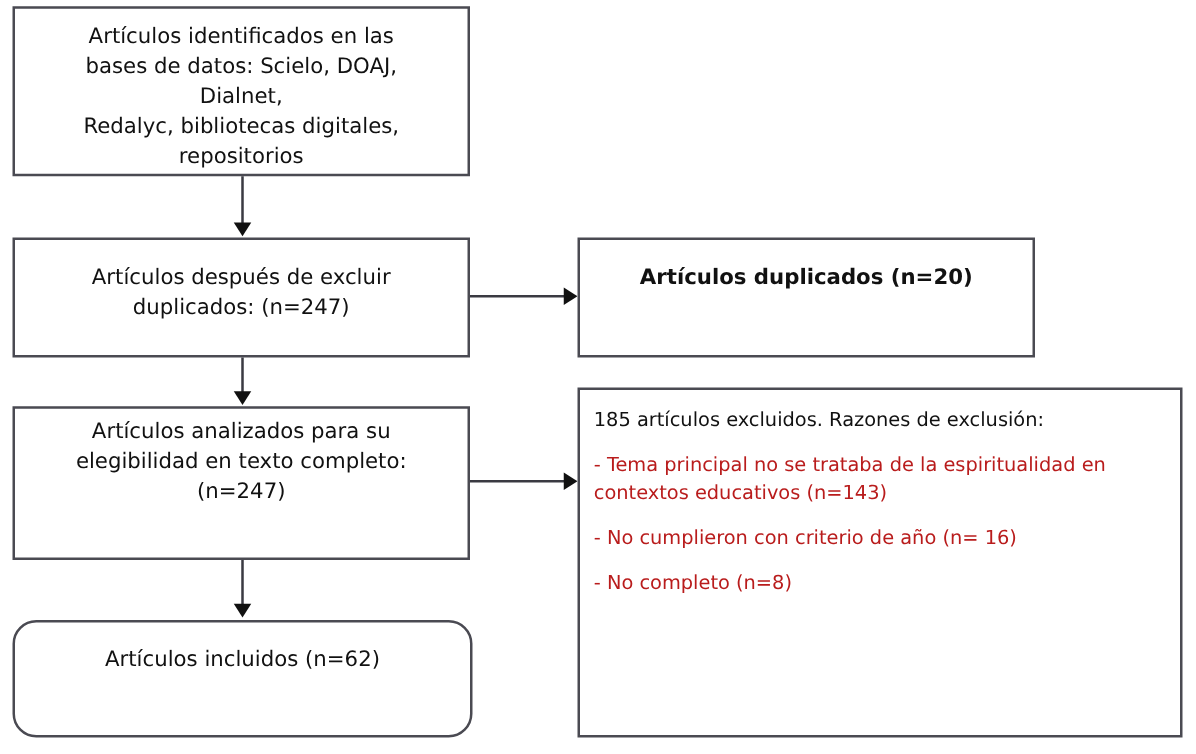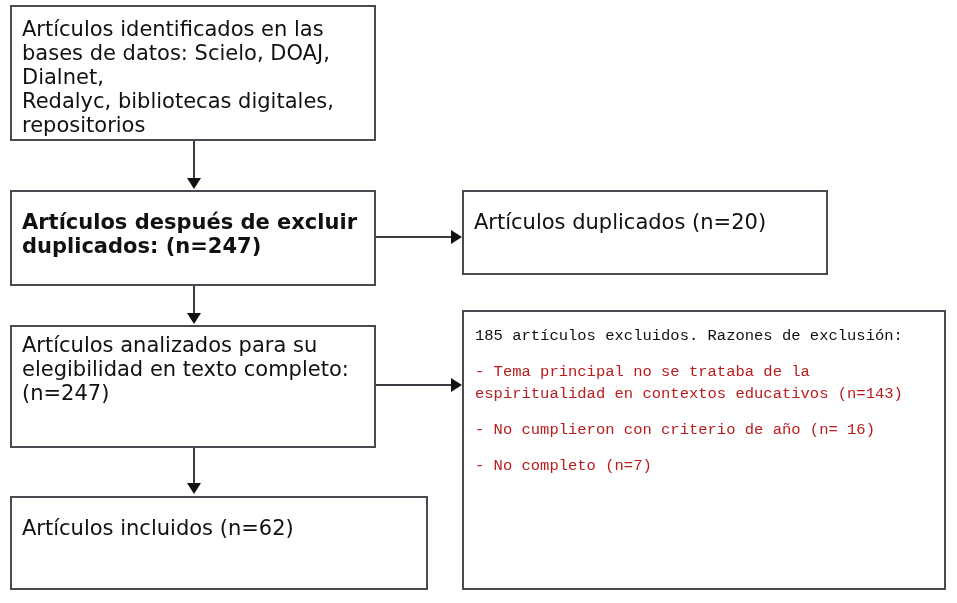--- a/index.html
+++ b/index.html
@@ -25,51 +25,51 @@
     border: 2px solid #4a4a52;
     background: #ffffff;
   }
   .node-text {
     position: absolute;
     left: 0;
     right: 0;
     white-space: pre-line;
   }
   .centered-text {
-    font-size: 21px;
+    text-align: center;
+    font-size: 17px;
     line-height: 24px;
     color: #111111;
     padding: 0 10px;
     box-sizing: border-box;
   }
 
   
   #node-identified   { left: 10px;  top: 5px;   width: 366px; height: 136px; }
   #node-identified .node-text { top: 10px; }
 
   #node-after-dupes  { left: 10px;  top: 190px; width: 366px; height: 96px; }
-  #node-after-dupes .node-text { top: 18px; font-weight: bold; }
+  #node-after-dupes .node-text { top: 18px; }
 
   #node-eligibility  { left: 10px;  top: 325px; width: 366px; height: 123px; }
   #node-eligibility .node-text { top: 6px; }
 
-  #node-included     { left: 10px;  top: 496px; width: 418px; height: 94px; }
+  #node-included     { left: 10px;  top: 496px; width: 368px; height: 94px; border-radius: 19px; }
   #node-included .node-text { top: 18px; }
 
-  #node-duplicates   { left: 462px; top: 190px; width: 366px; height: 85px; }
+  #node-duplicates   { left: 462px; top: 190px; width: 366px; height: 96px; font-weight: bold; }
   #node-duplicates .node-text { top: 18px; }
 
   #node-excluded     { left: 462px; top: 310px; width: 484px; height: 280px; }
 
   .excl-body {
     position: absolute;
     left: 11px;
     top: 13px;
     right: 8px;
-    font-family: Liberation Mono, monospace;
   }
   .excl-heading {
     font-size: 15.5px;
     line-height: 22px;
     color: #111111;
     margin: 0 0 14px 0;
   }
   .excl-item {
     font-size: 15.5px;
     line-height: 22px;
@@ -155,21 +155,21 @@
   <div class="conn">
     <div class="conn-line-h" style="left:376px; top:384px; width:78px;"></div>
     <div class="arrow-right" style="left:451px; top:378px;"></div>
   </div>
 
   <div class="node" id="node-excluded">
     <div class="excl-body">
       <div class="excl-heading">185 artículos excluidos. Razones de exclusión:</div>
       <div class="excl-item">- Tema principal no se trataba de la espiritualidad en contextos educativos (n=143)</div>
       <div class="excl-item">- No cumplieron con criterio de año (n= 16)</div>
-      <div class="excl-item">- No completo (n=7)</div>
+      <div class="excl-item">- No completo (n=8)</div>
     </div>
   </div>
 
   <div class="conn">
     <div class="conn-line-v" style="left:193px; top:448px; height:38px;"></div>
     <div class="arrow-down" style="left:187px; top:483px;"></div>
   </div>
 
   <div class="node" id="node-included">
     <div class="node-text centered-text">Artículos incluidos (n=62)</div>

